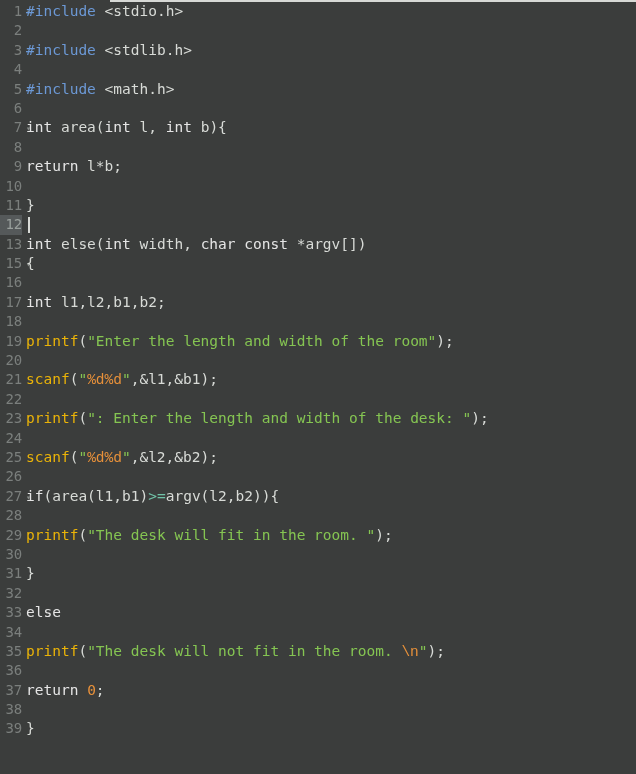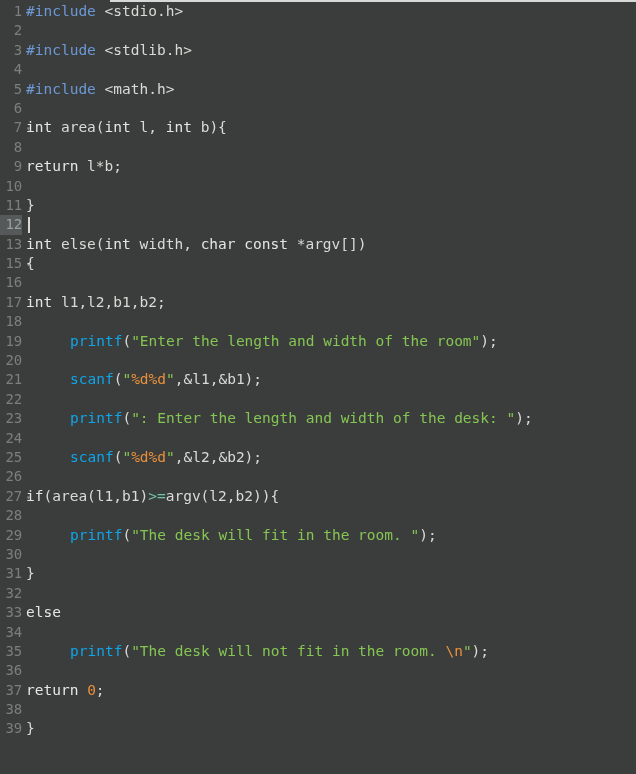--- a/index.html
+++ b/index.html
@@ -74,23 +74,23 @@
     position: absolute;
     left: 28px;
     top: 2px;
     width: 2px;
     height: 16px;
     background: #d9dbd7;
   }
   
   .kw  { color: #e5e5e5; }   
   .pre { color: #6c99d6; }   
-  .fn  { color: #0ea5e9; margin-left: 44px; }   
+  .fn  { color: #eab308; }   
   .str { color: #85c552; }   
-  .esc { color: #e8913a; }   
+  .esc { color: #e8913a; font-family: Liberation Mono, monospace; }   
   .num { color: #e8913a; }   
   .op  { color: #70c2a8; }   
   .pln { color: #d8dbd7; }   
 </style>
 </head>
 <body>
 
 <div id="editor">
   <div id="top-rule"></div>
   <div id="lines">

